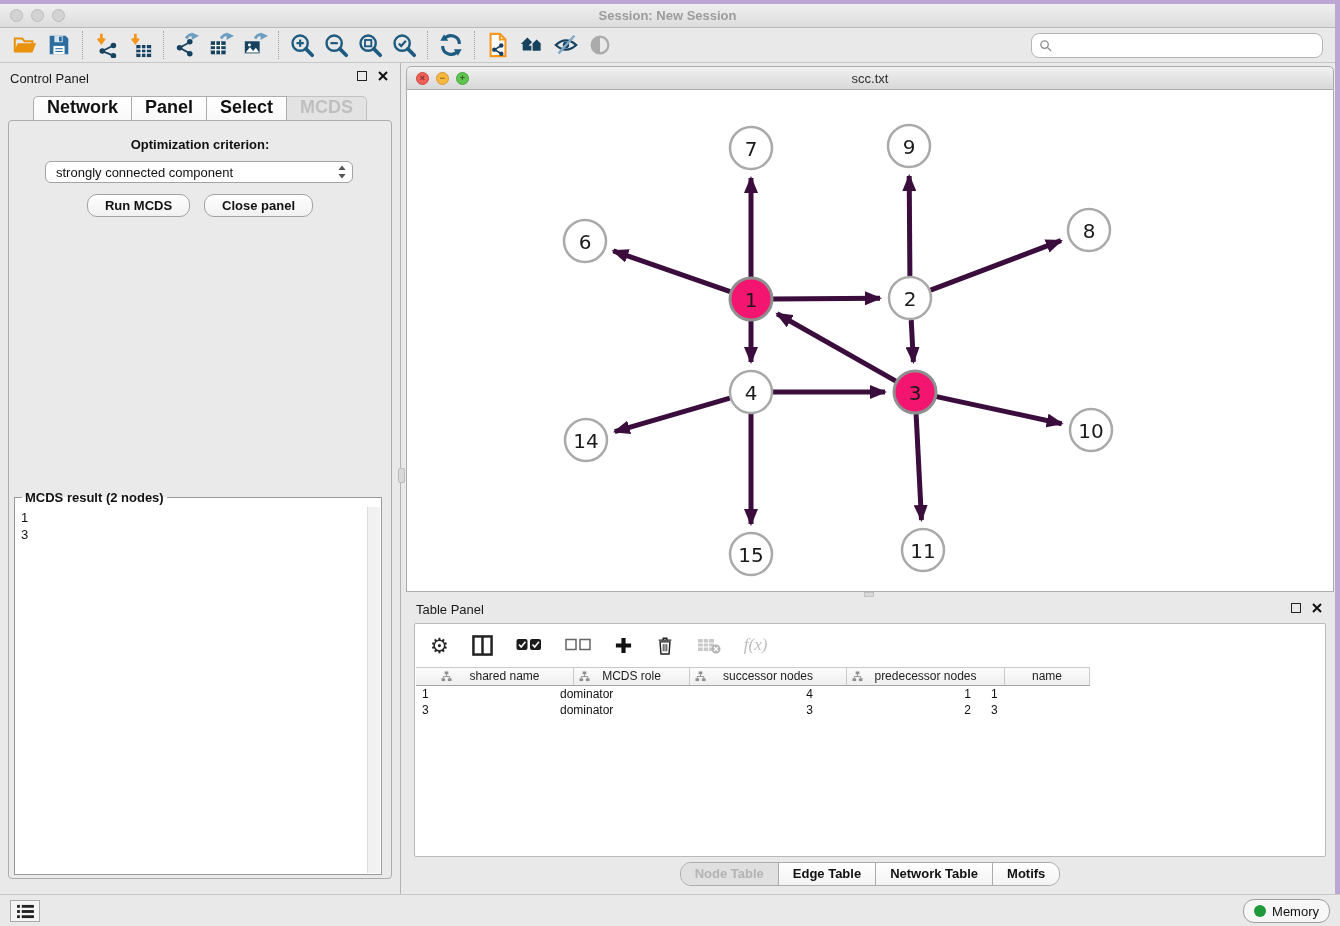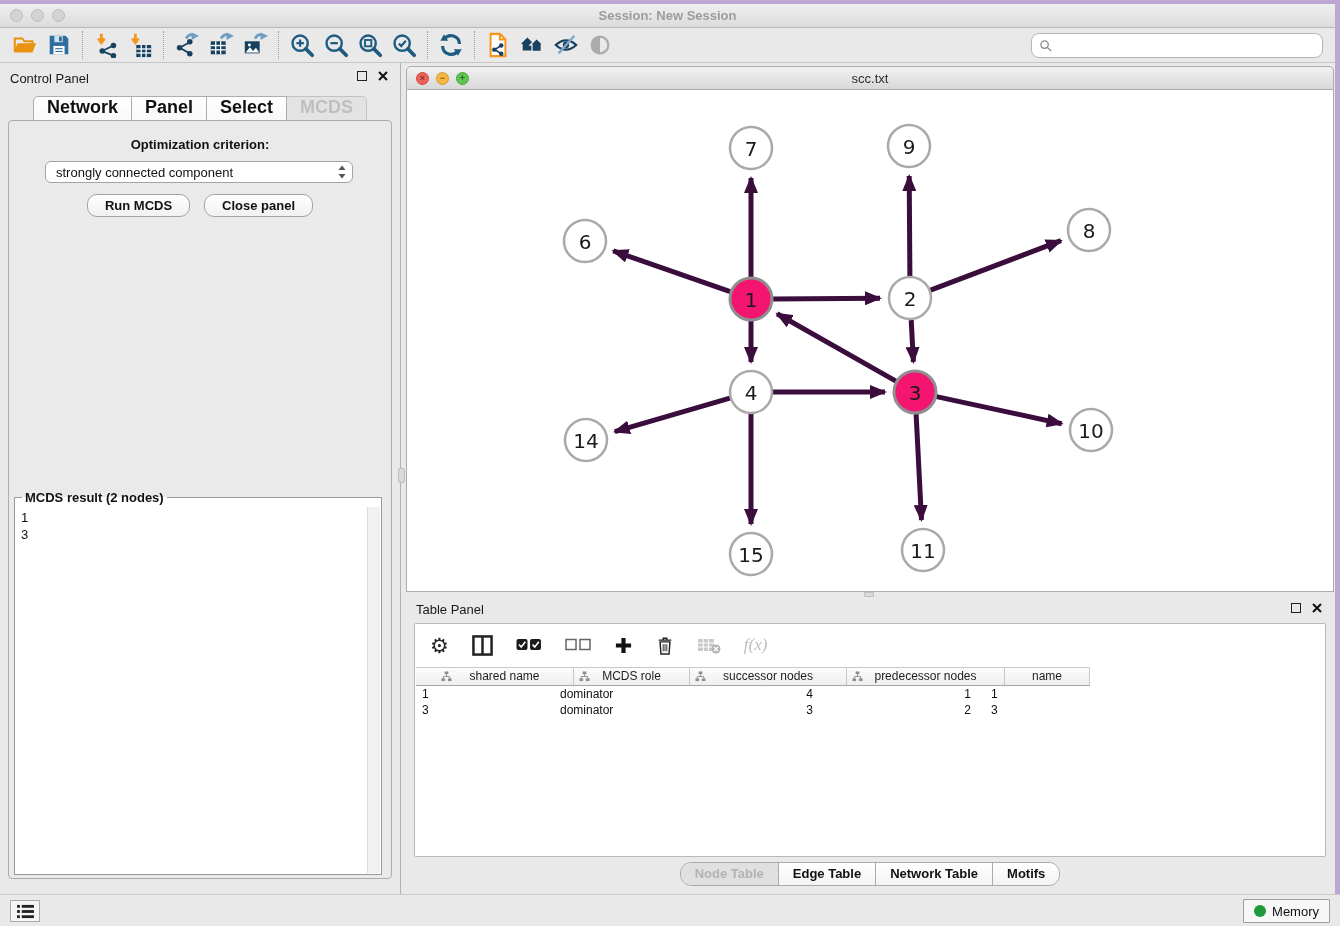--- a/index.html
+++ b/index.html
@@ -109,21 +109,21 @@
     background:linear-gradient(#FFF,#F3F3F3);border-left:1px solid #ABABAB;}
   .btab:first-child{border-left:none;}
   .btab.sel{background:#E0E0E0;color:#B3B3B3;}
 
   
   .statusbar{position:absolute;left:0;top:894px;width:1340px;height:32px;background:#E9E9E9;
     border-top:1px solid #C9C9C9;}
   .listbtn{position:absolute;left:10px;top:5px;width:30px;height:22px;background:#F5F5F5;
     border:1px solid #A9A9A9;display:flex;align-items:center;justify-content:center;}
   .membtn{position:absolute;right:10px;top:4px;height:24px;padding:0 10px;background:#F7F7F7;
-    border:1px solid #9E9E9E;border-radius:1px;display:flex;align-items:center;gap:6px;}
+    border:1px solid #9E9E9E;border-radius:11px;display:flex;align-items:center;gap:6px;}
   .memdot{width:12px;height:12px;border-radius:50%;background:#1F9939;}
   .membtn span{font-size:13px;color:#111;}
 </style>
 </head>
 <body>
 
 <div class="app">
   <div class="desk-top"></div>
   <div class="desk-right"></div>
 

